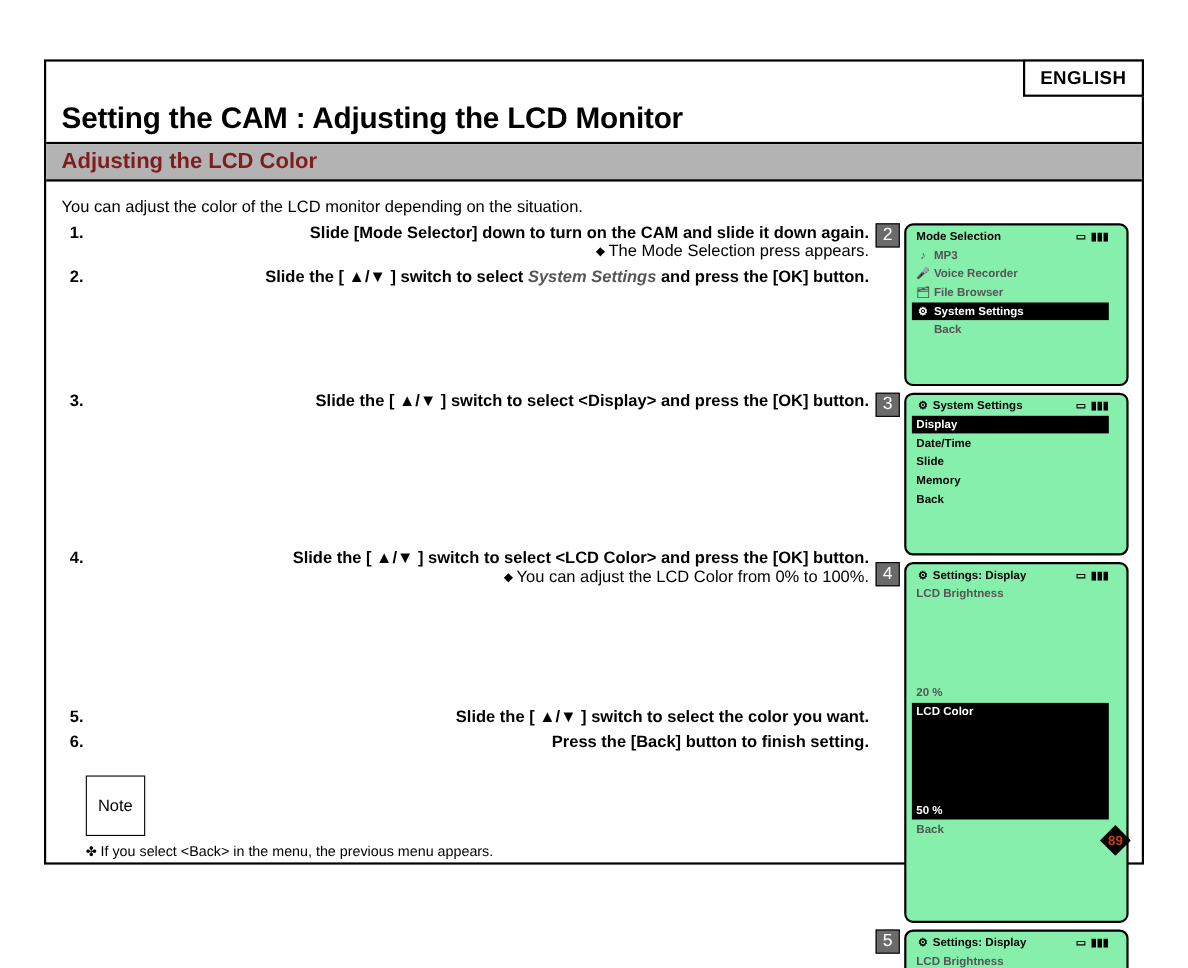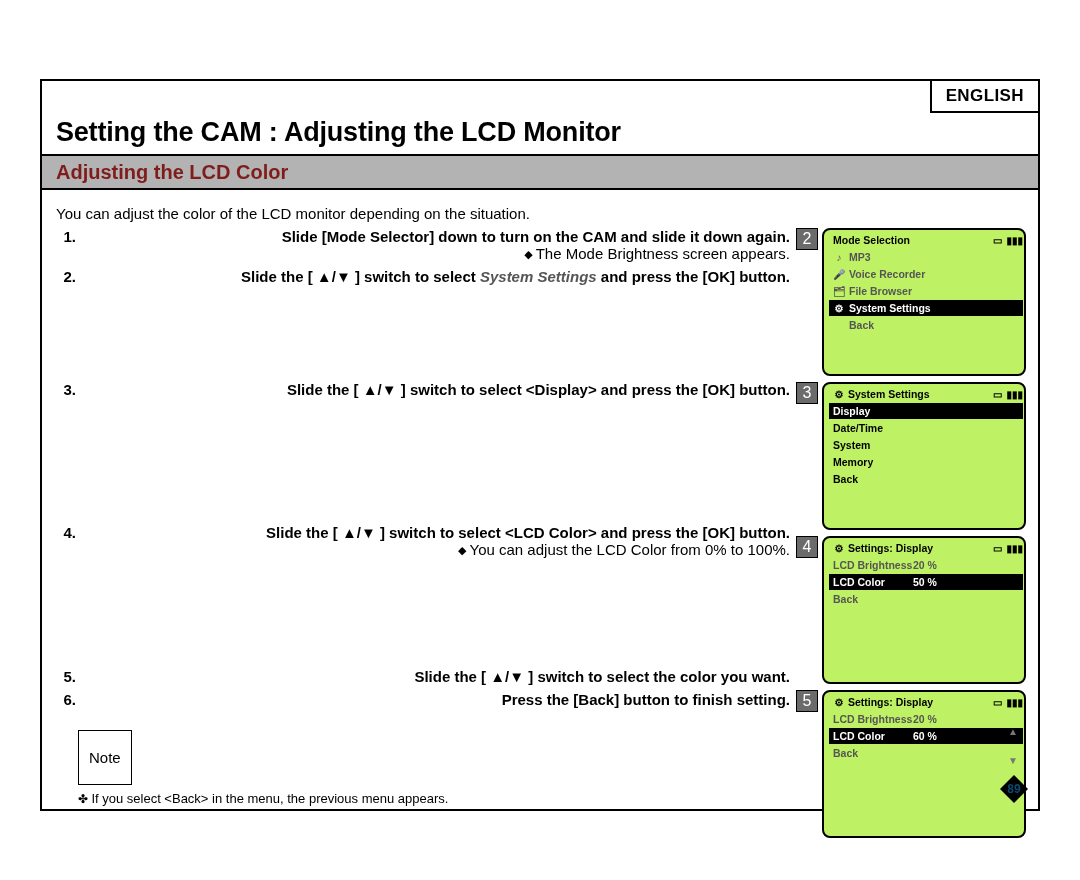--- a/index.html
+++ b/index.html
@@ -1,19 +1,19 @@
 <!DOCTYPE html>
 <html><head>
 <meta charset="utf-8">
 <style>
   * { box-sizing: border-box; margin: 0; padding: 0; }
   html, body { width: 1080px; height: 880px; background: #fff; font-family: Arial, Helvetica, sans-serif; color: #000; }
   .page {
     width: 1000px;
-    margin: 79px auto 0 auto;
+    margin: 54px auto 0 auto;
     border: 2px solid #000;
     height: 732px;
     position: relative;
     background: #fff;
   }
   .lang-box {
     position: absolute;
     top: -2px;
     right: -2px;
     border: 2px solid #000;
@@ -62,32 +62,32 @@
   .spacer { height: 1px; }
   
   .screen-wrap { display: flex; align-items: flex-start; margin-bottom: 6px; }
   .screen-num {
     width: 22px; height: 22px; background: #6b6b6b; color: #fff;
     font-size: 16px; display: flex; align-items: center; justify-content: center;
     margin-right: 4px; margin-top: 0px; border: 1px solid #000;
   }
   .screen {
     border: 2px solid #000; width: 204px; border-radius: 8px;
-    background: #bef264; font-size: 10.5px; font-weight: bold;
-    padding: 4px 1px 6px 5px; position: relative; min-height: 140px;
+    background: #86efac; font-size: 10.5px; font-weight: bold;
+    padding: 4px 16px 6px 5px; position: relative; min-height: 140px;
   }
   .screen-header { display: flex; align-items: center; justify-content: space-between; padding: 0 0 2px 4px; }
   .screen-title { font-size: 10.5px; font-weight: bold; }
   .status-icons { display: flex; gap: 4px; align-items: center; }
   .status-icons span { font-size: 10px; }
   .scr-icon { display:inline-block; width:12px; text-align:center; font-size:10px; }
   .menu-item { padding: 2px 4px 2px 4px; margin: 1px 0; display: flex; align-items: center; gap: 4px; color: #555; }
   .menu-item.selected { background: #000; color: #fff; }
   .menu-item.dark { color: #000; }
-  .menu-row { display: flex; padding: 2px 4px; margin: 1px 0; color: #555; }
+  .menu-row { display: flex; padding: 2px 4px; margin: 1px 0; gap: 10px; color: #555; flex-direction: column; }
   .menu-row.selected { background: #000; color: #fff; }
   .menu-row .lbl { flex: 0 0 80px; }
   .arrows { position: absolute; right: 6px; top: 34px; display:flex; flex-direction: column; gap: 18px; color:#777; font-size:10px; }
   
   .note-box {
     border: 1px solid #000;
     display: inline-block;
     font-size: 15px;
     padding: 18px 10px;
     margin: 16px 0 0 22px;
@@ -101,41 +101,41 @@
   
   .page-num {
     position: absolute;
     bottom: 6px; right: 10px;
     width: 28px; height: 28px;
   }
   .page-num svg { width: 28px; height: 28px; }
   .page-num-txt {
     position: absolute; top: 0; left: 0; width: 28px; height: 28px;
     display: flex; align-items: center; justify-content: center;
-    color: #0c4a6e; font-size: 12px; font-weight: bold;
+    color: #c2410c; font-size: 12px; font-weight: bold;
   }
 </style>
 </head>
 <body>
 
 <div class="page">
   <div class="lang-box">ENGLISH</div>
   <div class="main-title">Setting the CAM : Adjusting the LCD Monitor</div>
   <div class="sub-title-bar">Adjusting the LCD Color</div>
   <div class="intro">You can adjust the color of the LCD monitor depending on the situation.</div>
 
   <div class="content-row">
     <div class="steps-col">
 
       
       <div class="step">
         <div class="step-num">1.</div>
         <div class="step-body">
           <span class="bold">Slide [Mode Selector] down to turn on the CAM and slide it down again.</span>
-          <div class="sub-bullet">The Mode Brightness screen appears.</div>
+          <div class="sub-bullet">The Mode Selection press appears.</div>
         </div>
       </div>
 
       
       <div class="step">
         <div class="step-num">2.</div>
         <div class="step-body">
           <span class="bold">Slide the [ ▲/▼ ] switch to select </span><span class="italic">System Settings</span><span class="bold"> and press the [OK] button.</span>
         </div>
       </div>
@@ -224,21 +224,21 @@
         <div class="screen" style="min-height:148px">
           <div class="screen-header">
             <span class="screen-title"><span class="scr-icon">⚙</span> <span>System Settings</span></span>
             <span class="status-icons">
                 <span>▭</span>
                 <span>▮▮▮</span>
               </span>
           </div>
           <div class="menu-item selected">Display</div>
           <div class="menu-item dark">Date/Time</div>
-          <div class="menu-item dark">System</div>
+          <div class="menu-item dark">Slide</div>
           <div class="menu-item dark">Memory</div>
           <div class="menu-item dark">Back</div>
         </div>
       </div>
 
       <div class="screen-wrap">
         <div class="screen-num">4</div>
         <div class="screen" style="min-height:148px">
           <div class="screen-header">
             <span class="screen-title"><span class="scr-icon">⚙</span> <span>Settings: Display</span></span>

